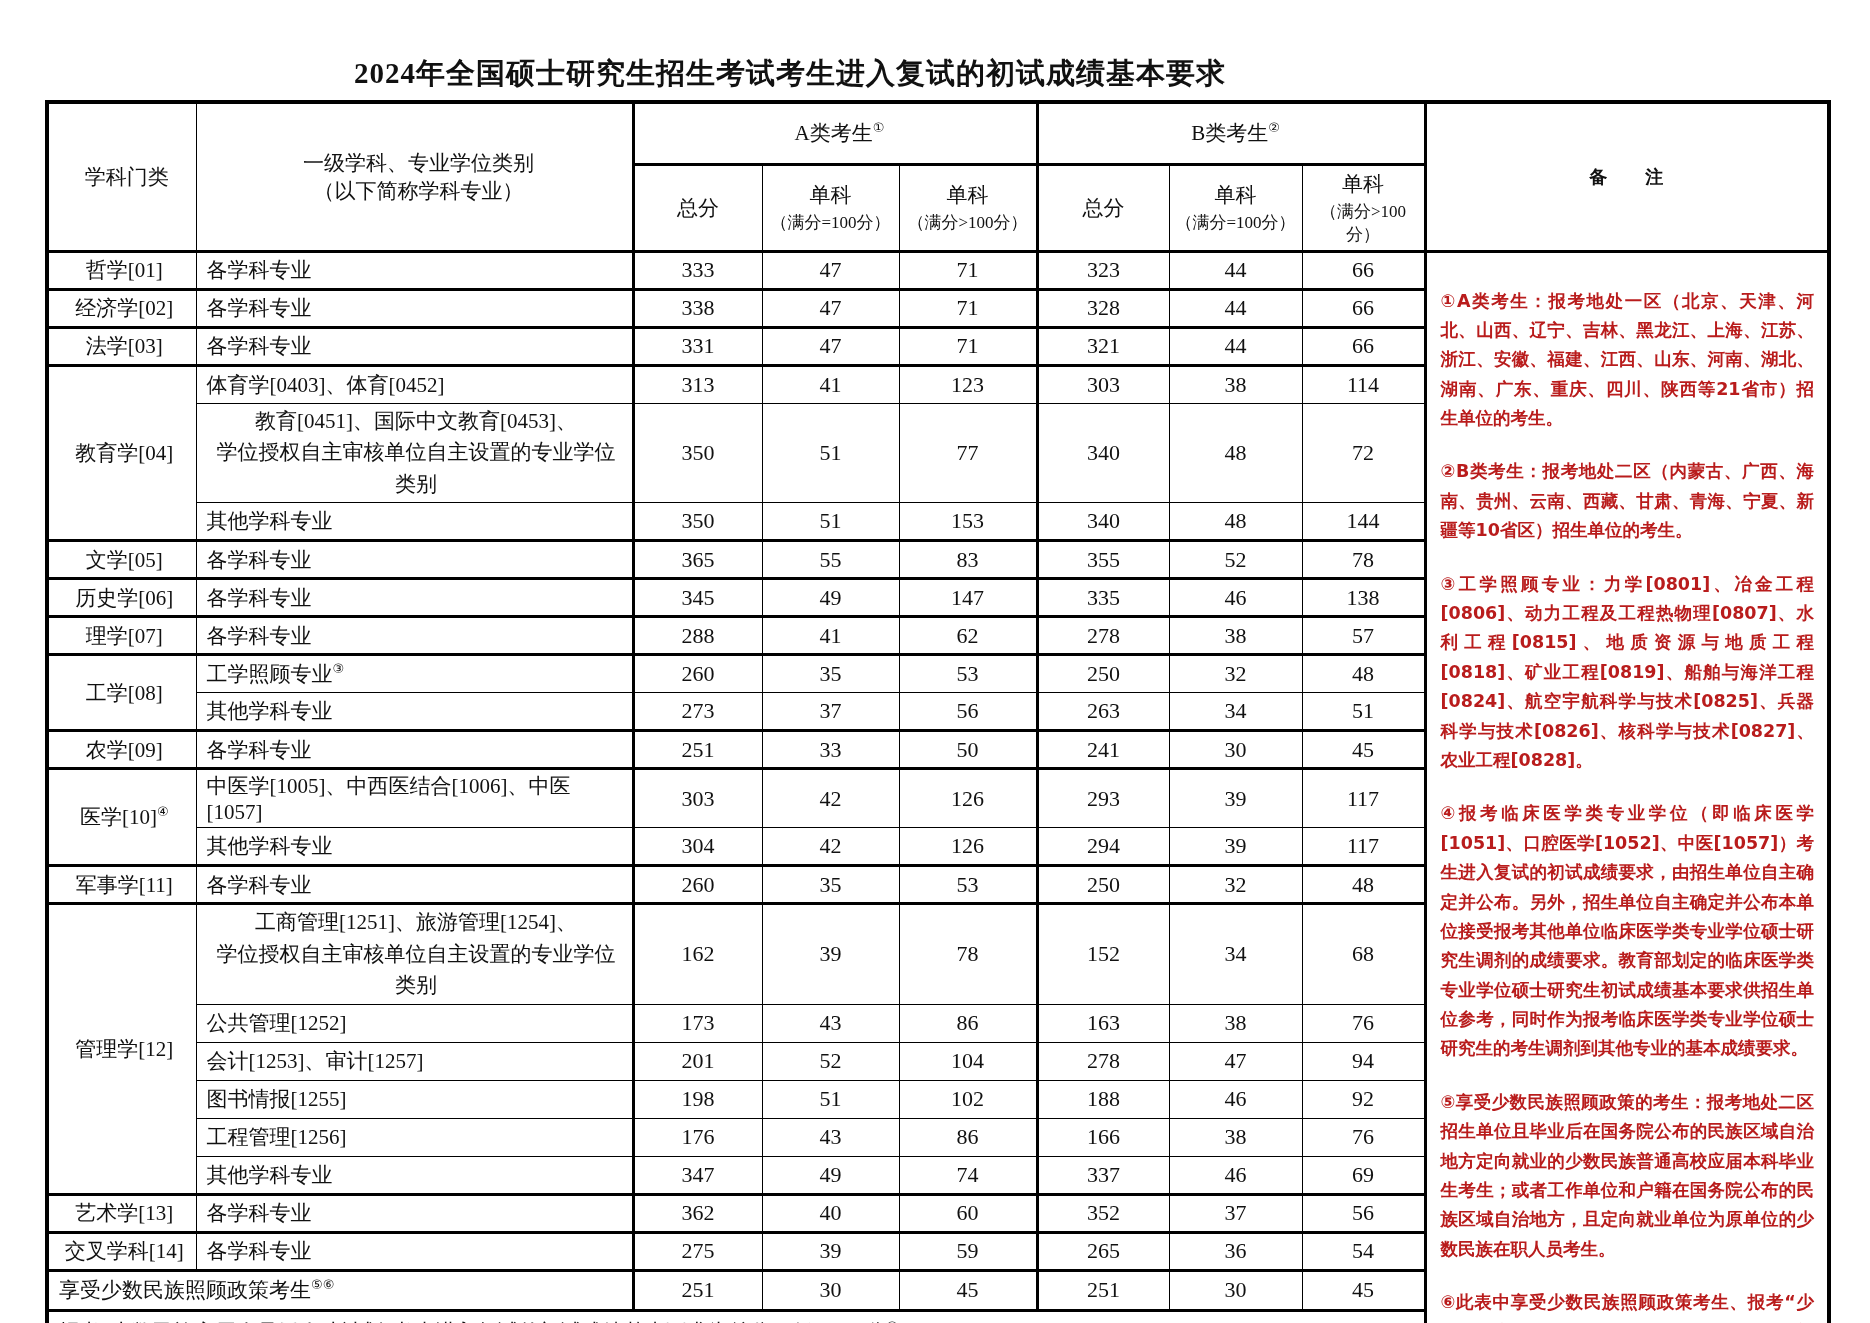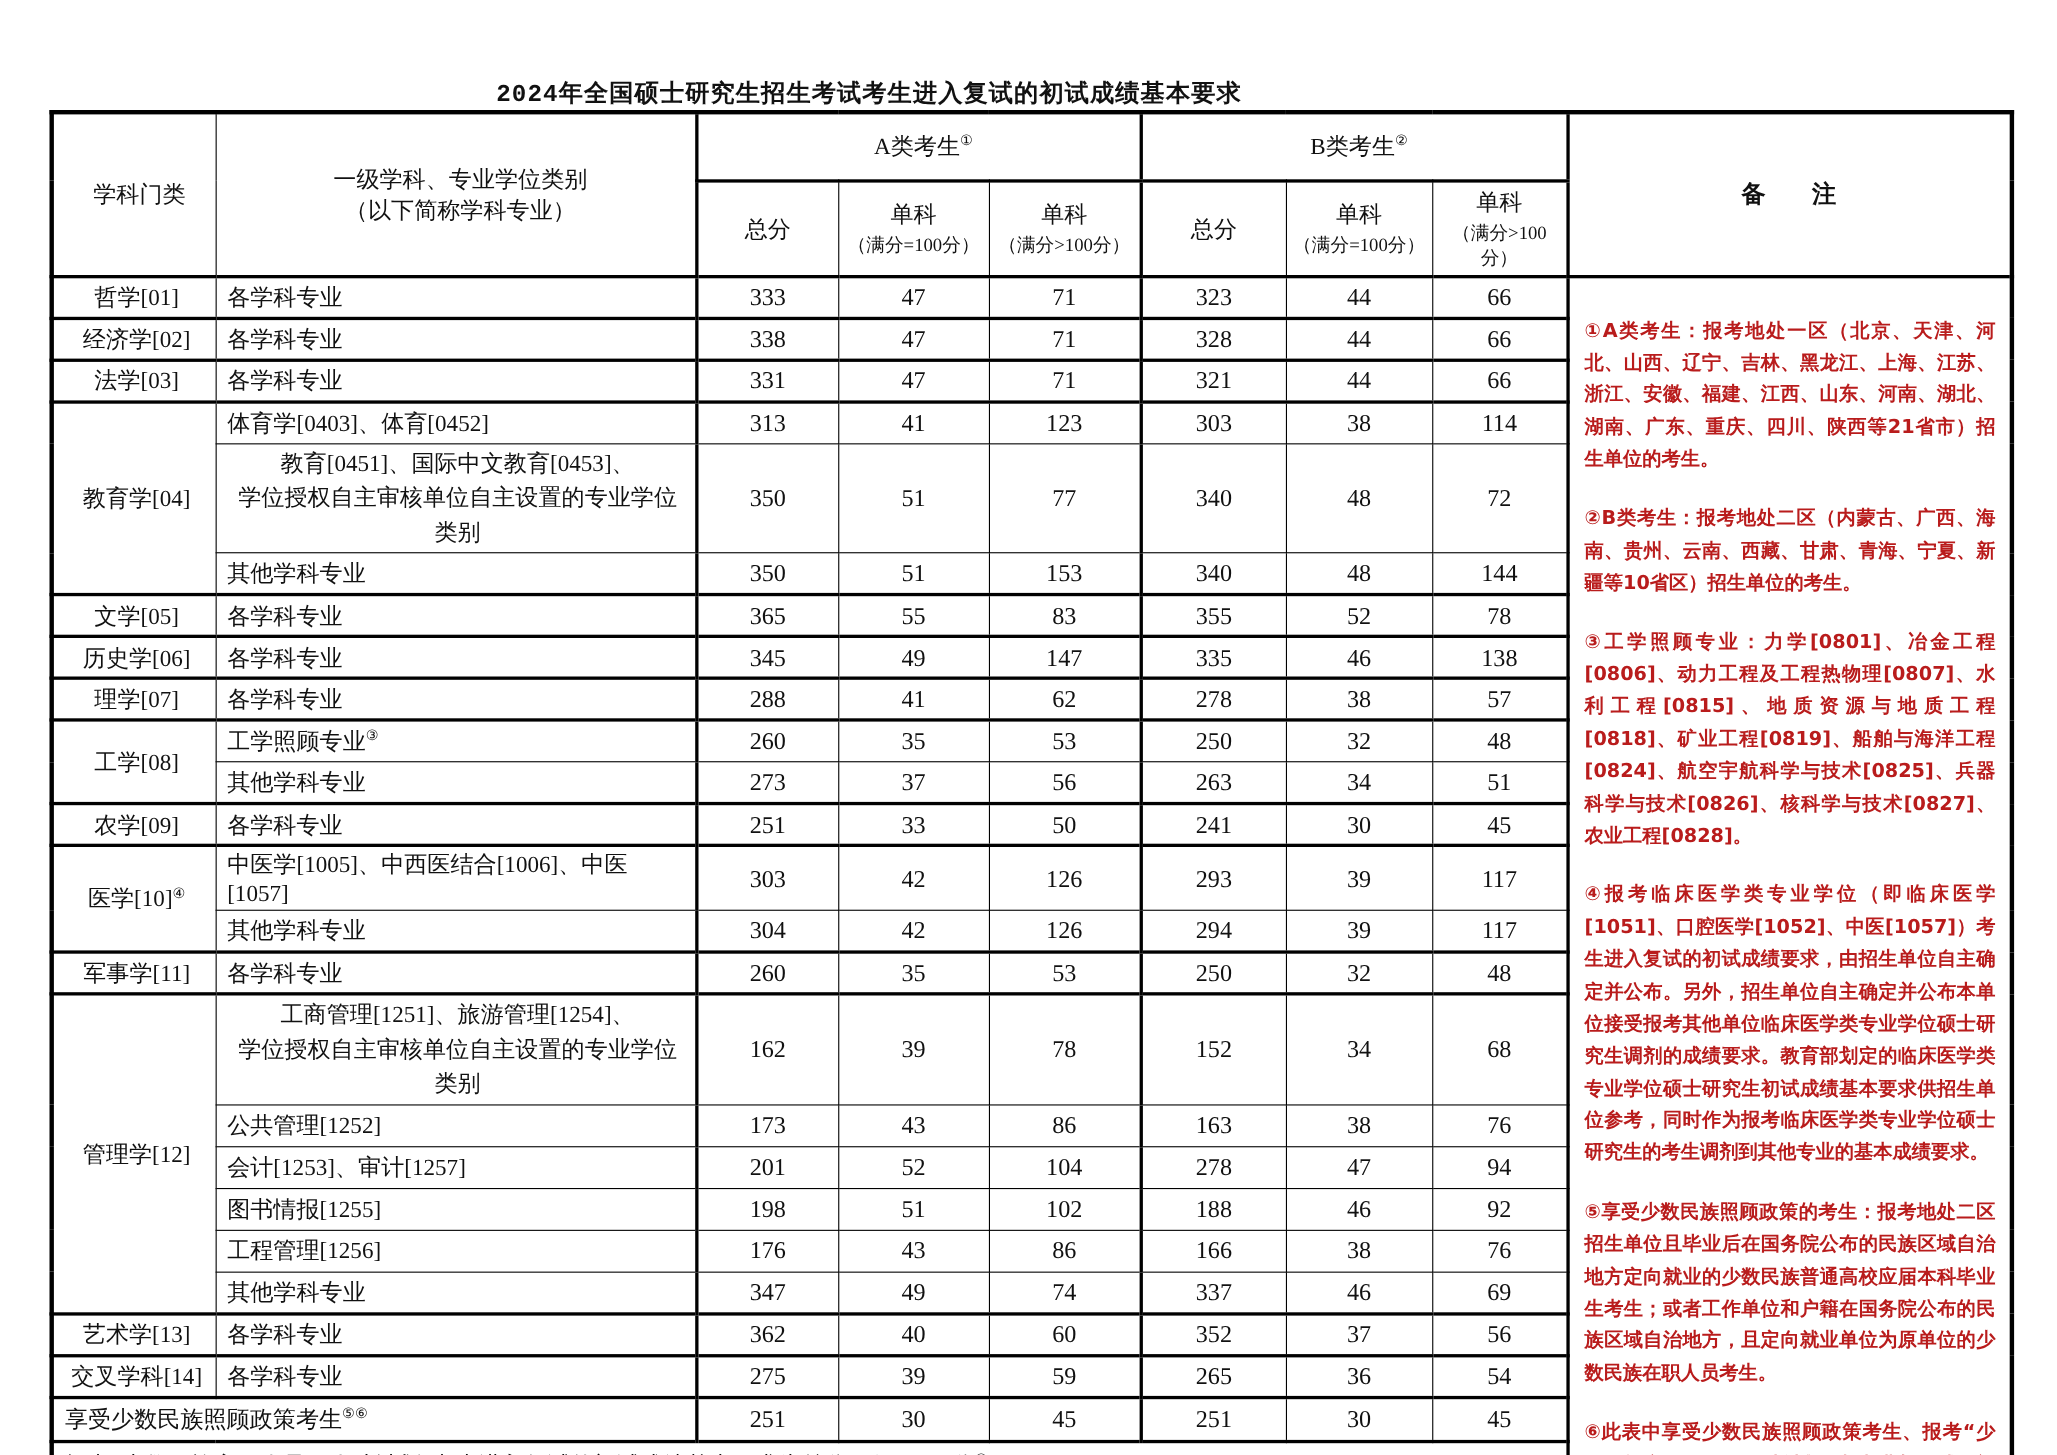--- a/index.html
+++ b/index.html
@@ -1,35 +1,35 @@
 <!DOCTYPE html>
 <html><head>
 <meta charset="utf-8">
 <style>
   * { margin:0; padding:0; box-sizing:border-box; }
   html,body { width:1870px; height:1323px; background:#ffffff; }
   body { position:relative; overflow:hidden; color:#111;
          font-family:"Liberation Serif","DejaVu Serif",serif; }
 
-  .title { position:absolute; top:70px; left:45px; width:1490px;
-           text-align:center; font-size:22px; font-weight:bold; letter-spacing:1px;
-           font-family:Liberation Mono, monospace; }
+  .title { position:absolute; top:54px; left:45px; width:1490px;
+           text-align:center; font-size:29px; font-weight:bold; letter-spacing:1px;
+           font-family:Liberation Serif, serif; }
 
   table.score { position:absolute; top:100px; left:45px; width:1782px;
                 table-layout:fixed; border-collapse:collapse; background:#fff;
                 border:4px solid #000; }
   th,td { border:1.5px solid #000; vertical-align:middle; }
 
   thead th { font-weight:normal; font-size:21px; text-align:center; padding:4px 2px; }
   thead tr:first-child th { height:62px; }
   thead tr:last-child th { height:62px; border-bottom:3.5px solid #000; }
   thead tr:first-child th { border-bottom:3px solid #000;padding-left:11px; }
   .sub-small { font-size:17px; margin-top:2px; }
   .remarks-header { font-family:"DejaVu Sans","Liberation Sans",sans-serif;
-                    font-weight:bold; font-size:22px; letter-spacing:10px; }
+                    font-weight:bold; font-size:18px; letter-spacing:10px; }
 
   .bl { border-left:3.5px solid #000 !important; }
   tr.group-start td { border-top:3.5px solid #000; }
 
   .cat-cell  { font-size:21px; text-align:center; padding:2px 4px 2px 8px; }
   .disc-cell { font-size:21px; text-align:left; padding:2px 6px 2px 10px; height:38px; }
   .disc-cell.multiline { height:86px; line-height:1.5;text-align:center; }
   .num-cell  { font-size:22px; text-align:center; }
   .label-cell  { font-size:21px; text-align:left; padding-left:10px; height:40px;margin-top:32px; }
   .footer-cell { font-size:21px; text-align:left; padding-left:10px; height:44px; }

